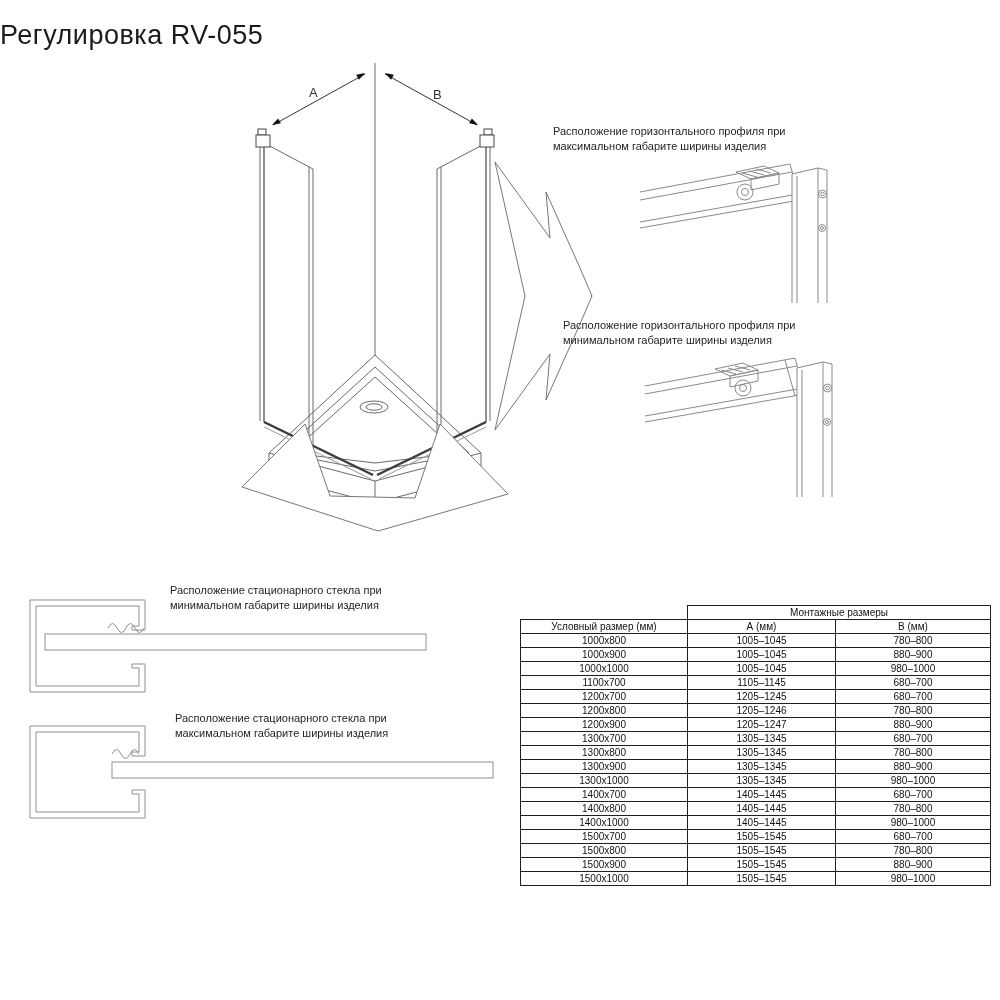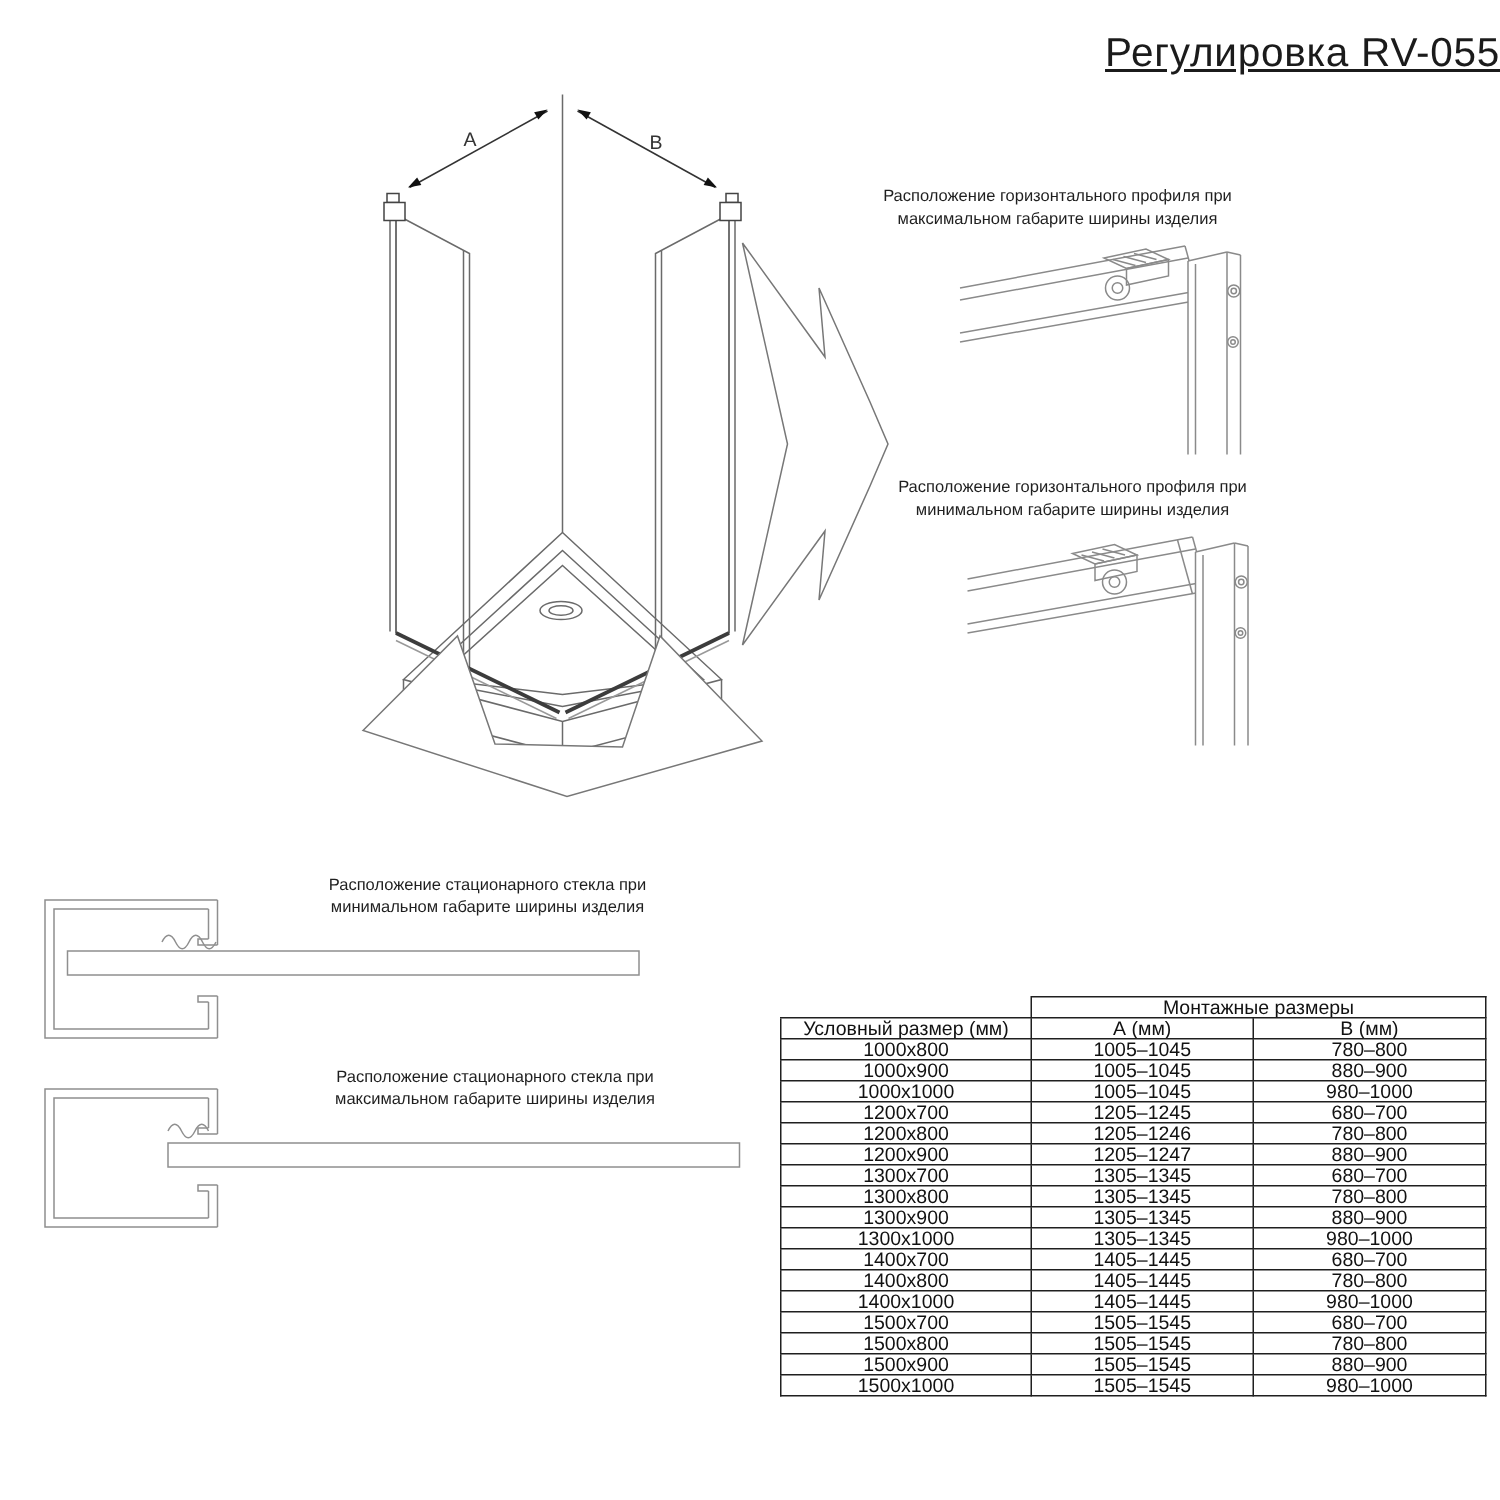--- a/index.html
+++ b/index.html
@@ -1,24 +1,24 @@
 <!DOCTYPE html>
 <html><head>
 <meta charset="utf-8">
 <style>
   html,body{margin:0;padding:0;background:#fff;}
   .page{position:relative;width:1000px;height:1000px;background:#fff;overflow:hidden;
         font-family:"Liberation Sans","DejaVu Sans",sans-serif;}
-  .title{position:absolute;top:20px;left:0;width:1000px;text-align:right;
-         font-size:27px;font-weight:normal;color:#1b1b1b;margin:0;letter-spacing:.5px;text-decoration:underline;}
-  .note{position:absolute;font-size:11px;line-height:1.35;color:#1f1f1f;text-align:center;}
+  .title{position:absolute;top:20px;left:0;width:1000px;text-align:left;
+         font-size:27px;font-weight:normal;color:#1b1b1b;margin:0;letter-spacing:.5px;}
+  .note{position:absolute;font-size:11px;line-height:1.35;color:#1f1f1f;}
   .drawing{position:absolute;}
   svg{display:block;overflow:visible;}
-  table.sizes{position:absolute;left:520px;top:664px;width:470px;border-collapse:collapse;
-        table-layout:fixed;font-size:13px;color:#111;}
+  table.sizes{position:absolute;left:520px;top:605px;width:470px;border-collapse:collapse;
+        table-layout:fixed;font-size:10px;color:#111;}
   table.sizes th,table.sizes td{border:1px solid #1f1f1f;text-align:center;font-weight:normal;
         padding:1px 2px;line-height:11px;height:11px;overflow:hidden;white-space:nowrap;}
   table.sizes th.ghost{border-top:none;border-left:none;}
 </style>
 </head>
 <body>
 
 <div class="page">
 
   <h1 class="title">Регулировка RV-055</h1>
@@ -218,20 +218,25 @@
       <td>1005–1045</td>
       <td>880–900</td>
     </tr>
 
     <tr>
       <td>1000x1000</td>
       <td>1005–1045</td>
       <td>980–1000</td>
     </tr>
 
+    <tr>
+      <td>1100x700</td>
+      <td>1105–1145</td>
+      <td>680–700</td>
+    </tr>
 
 
 
 
     <tr>
       <td>1200x700</td>
       <td>1205–1245</td>
       <td>680–700</td>
     </tr>
 

